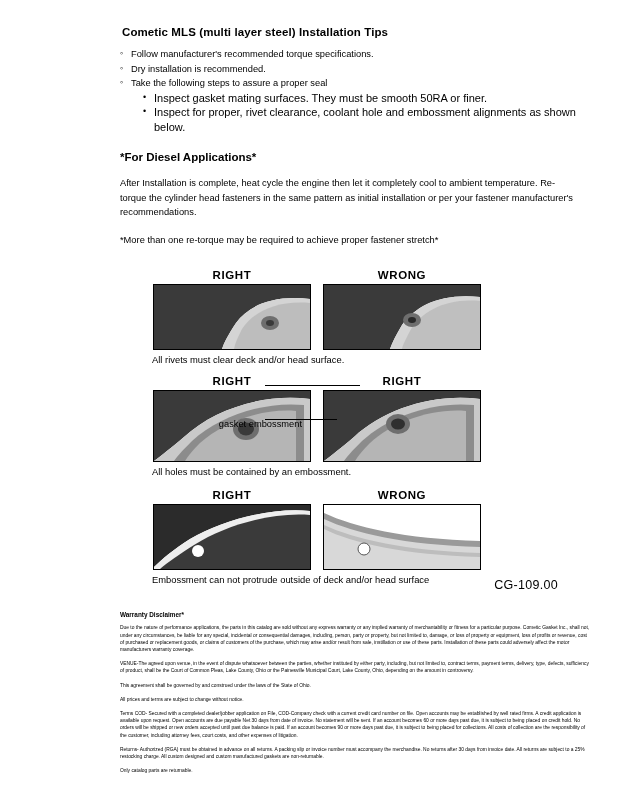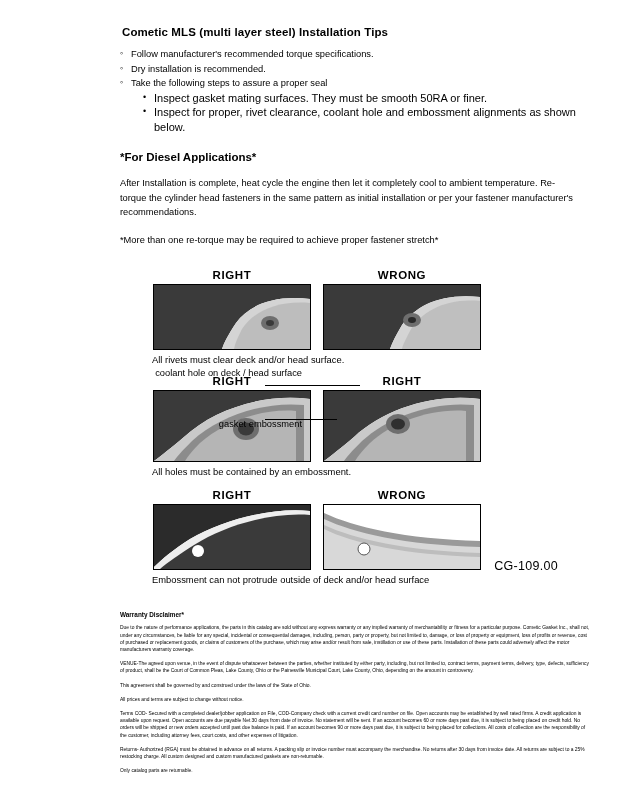--- a/index.html
+++ b/index.html
@@ -159,21 +159,21 @@
   }
   .warranty p {
     font-size: 4.9px;
     line-height: 7.2px;
     margin: 0 0 7px 0;
     text-align: left;
   }
   .docnum {
     position: absolute;
     right: 60px;
-    bottom: 39px;
+    bottom: 20px;
     font-size: 12.5px;
     letter-spacing: 0.3px;
   }
 </style>
 </head>
 <body>
 
 <div class="page">
 
   <h1 class="title">Cometic MLS (multi layer steel) Installation Tips</h1>
@@ -264,23 +264,20 @@
           </svg>
         </div>
       </div>
     </div>
     <div class="caprow">
       <div class="capinner">
         <div class="figcaption">All holes must be contained by an embossment.</div>
       </div>
     </div>
 
-    <div class="callouts">
-      <span>coolant hole on deck / head surface</span>
-    </div>
     <div class="leader" style="left:207px; top:116px; width:95px;"></div>
     <div class="callout2">
       <span>gasket embossment</span>
     </div>
     <div class="leader" style="left:207px; top:150px; width:72px;"></div>
 
     <div style="height:12px"></div>
     <div class="figrow">
       <div class="figcell">
         <div class="figlabel">RIGHT</div>

